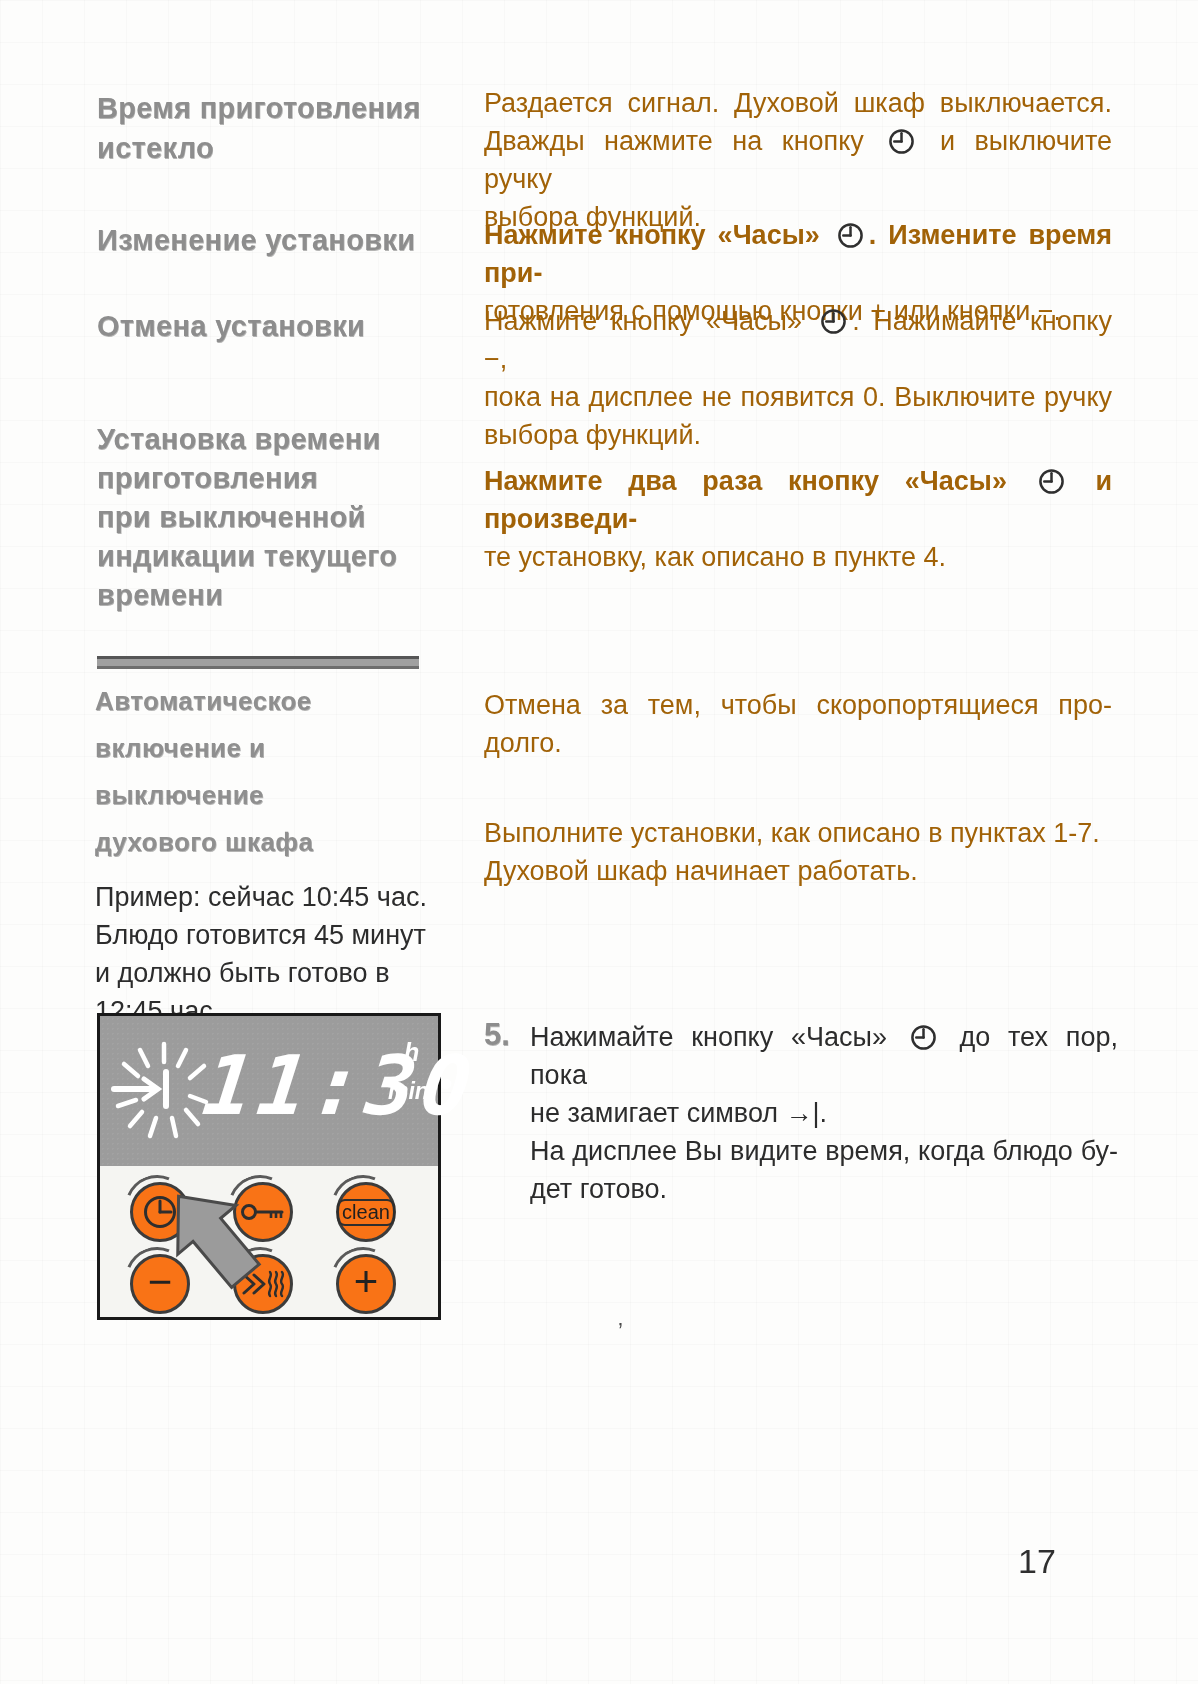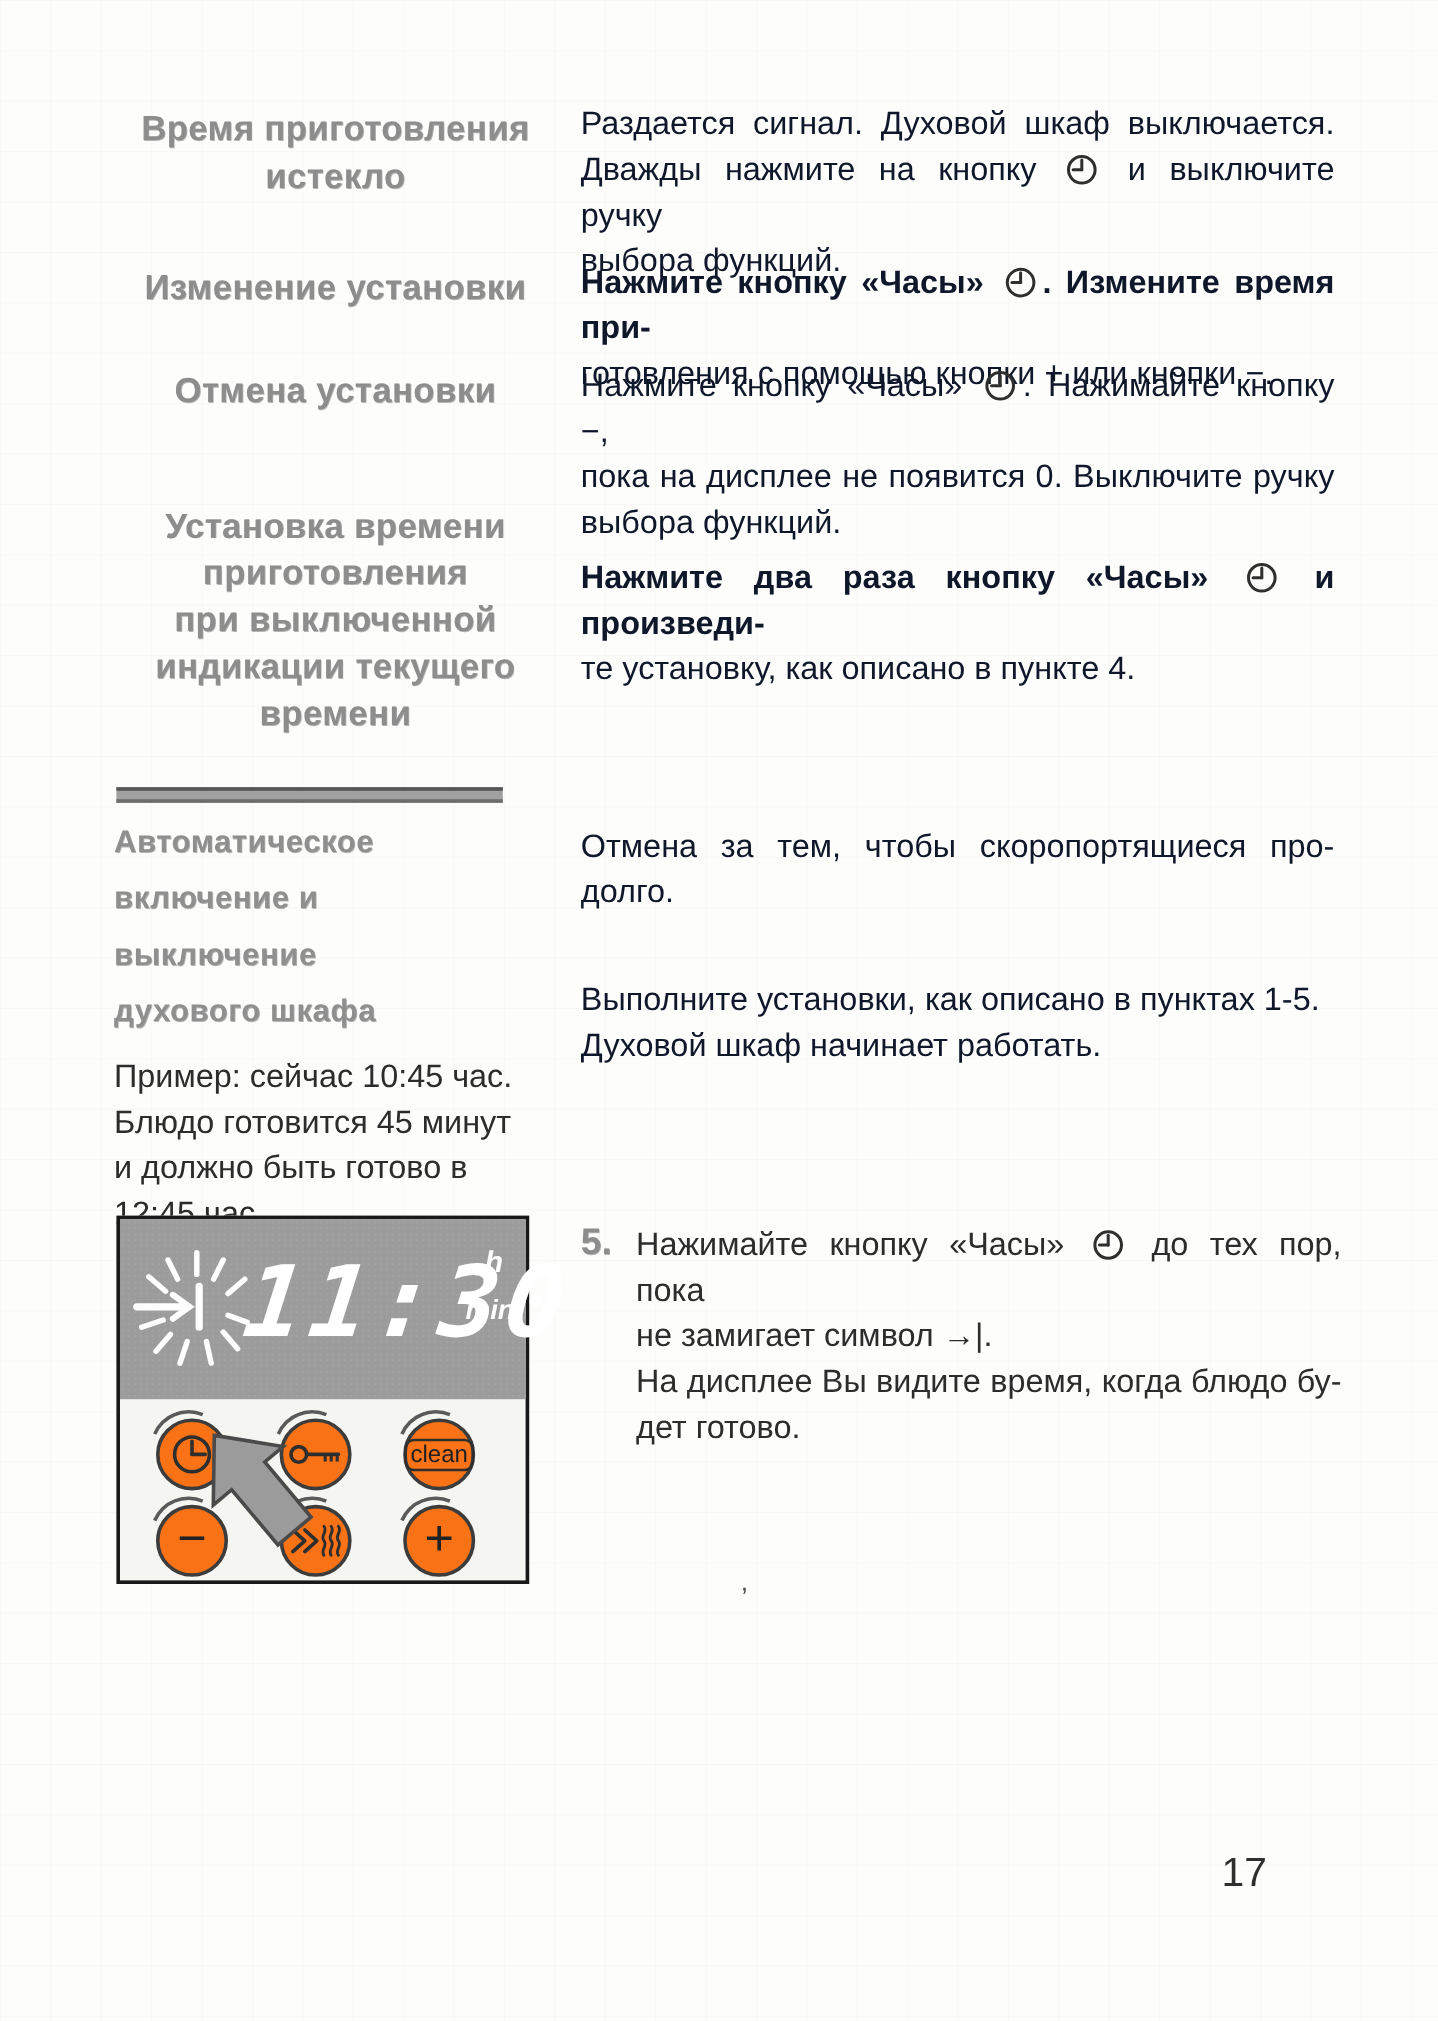--- a/index.html
+++ b/index.html
@@ -10,29 +10,28 @@
     background-image:
       linear-gradient(rgba(0,0,0,.018) 1px, transparent 1px),
       linear-gradient(90deg, rgba(0,0,0,.018) 1px, transparent 1px);
     background-size:42px 42px;
     color:#2b2b2b;
     overflow:hidden;
   }
   .abs{position:absolute;}
   
   .h-left{
-    left:107px;width:345px;
+    left:97px;width:345px;
     font-size:29px;font-weight:bold;line-height:40px;
     color:#8d8d8d;letter-spacing:.3px;
     text-shadow:.6px .6px 0 rgba(90,90,90,.45);
-    text-align:center;
   }
   .line{display:block;}
   
-  .para{left:484px;width:628px;font-size:27px;line-height:38px;color:#0f172a;}
+  .para{left:484px;width:628px;font-size:27px;line-height:38px;color:#a16207;}
   .j2 .line:nth-child(-n+2){text-align:justify;text-align-last:justify;}
   .j1 .line:nth-child(1){text-align:justify;text-align-last:justify;font-weight:bold;}
   .j13 .line:nth-child(1),.j13 .line:nth-child(3){text-align:justify;text-align-last:justify;}
   
   .divider{left:97px;top:656px;width:322px;height:7px;background:#a0a0a0;
     border-top:3px solid #565656;border-bottom:3px solid #6e6e6e;}
   .big-head{
     left:95px;top:678px;width:360px;
     font-size:26px;font-weight:bold;line-height:47px;
     color:#8f8f8f;letter-spacing:.4px;
@@ -135,21 +134,21 @@
     <span class="line">включение и</span>
     <span class="line">выключение</span>
     <span class="line">духового шкафа</span>
   </div>
 
 <div class="abs para j2" style="top:686px">
     <span class="line">Отмена за тем, чтобы скоропортящиеся про-</span>
     <span class="line">долго.</span>
   </div>
 <div class="abs para" style="top:814px">
-    <span class="line">Выполните установки, как описано в пунктах 1-5.</span>
+    <span class="line">Выполните установки, как описано в пунктах 1-7.</span>
     <span class="line">Духовой шкаф начинает работать.</span>
   </div>
 
 <div class="abs example">
     <span class="line">Пример: сейчас 10:45 час.</span>
     <span class="line">Блюдо готовится 45 минут</span>
     <span class="line">и должно быть готово в</span>
     <span class="line">12:45 час.</span>
   </div>
 

